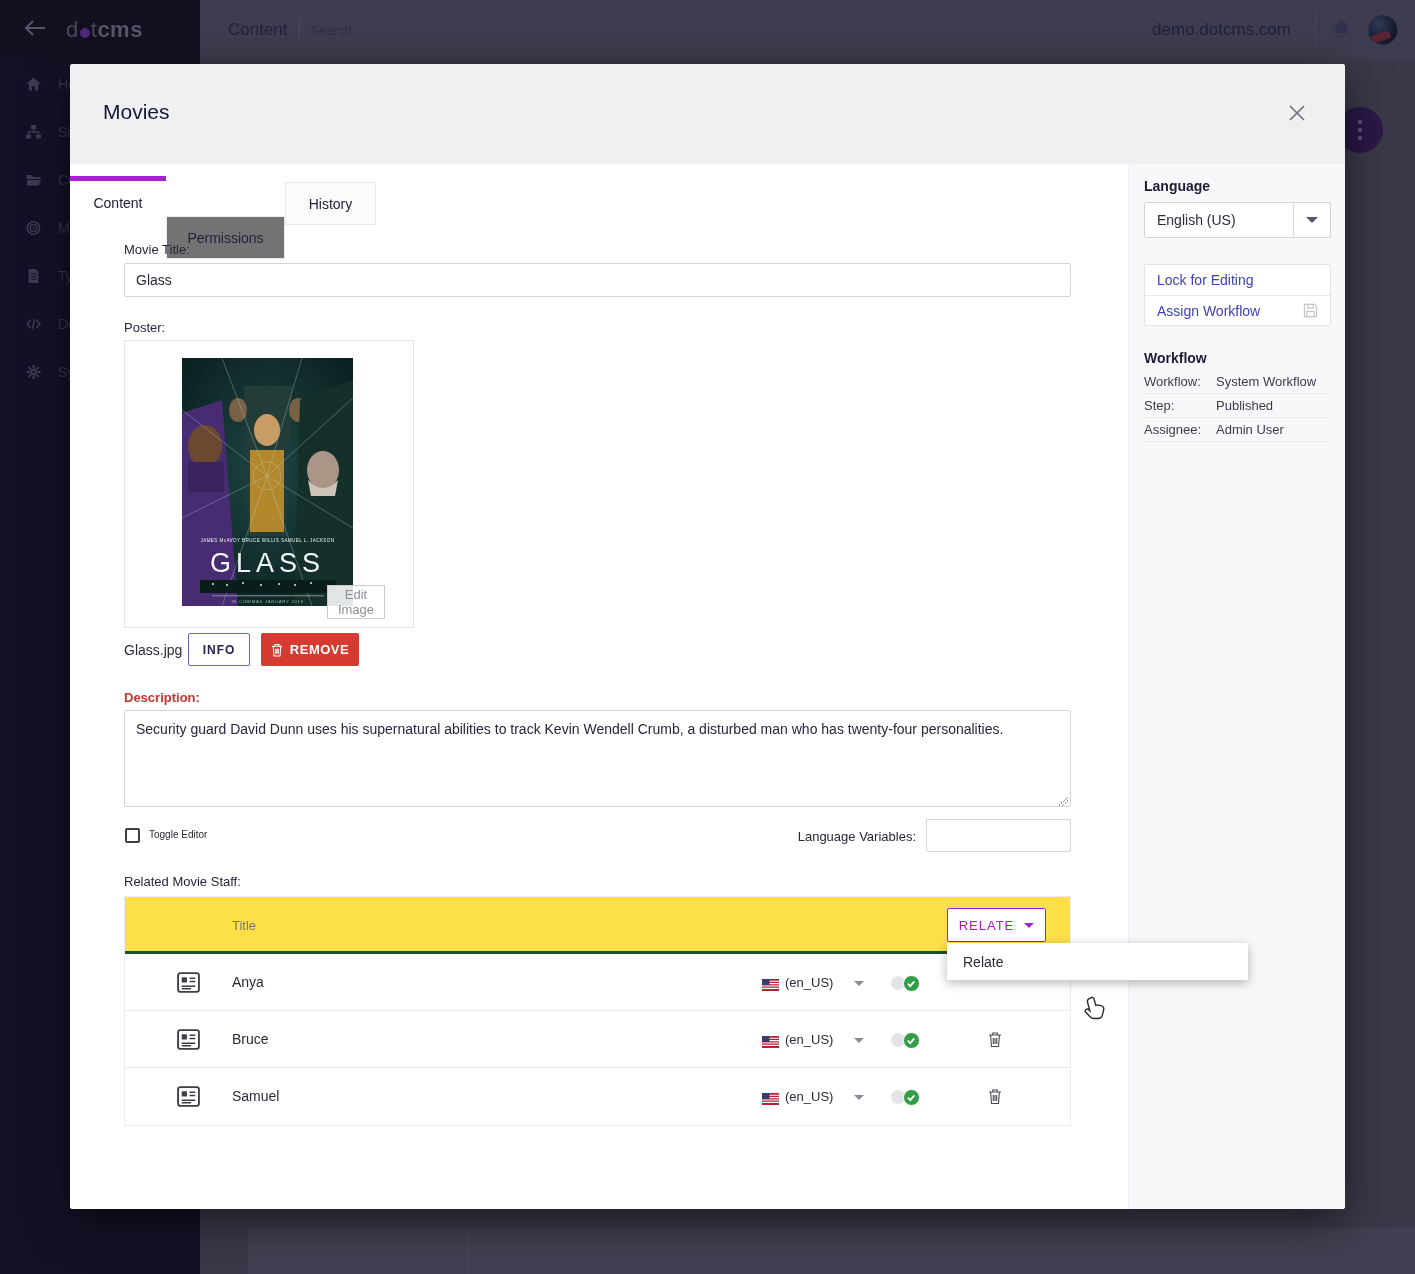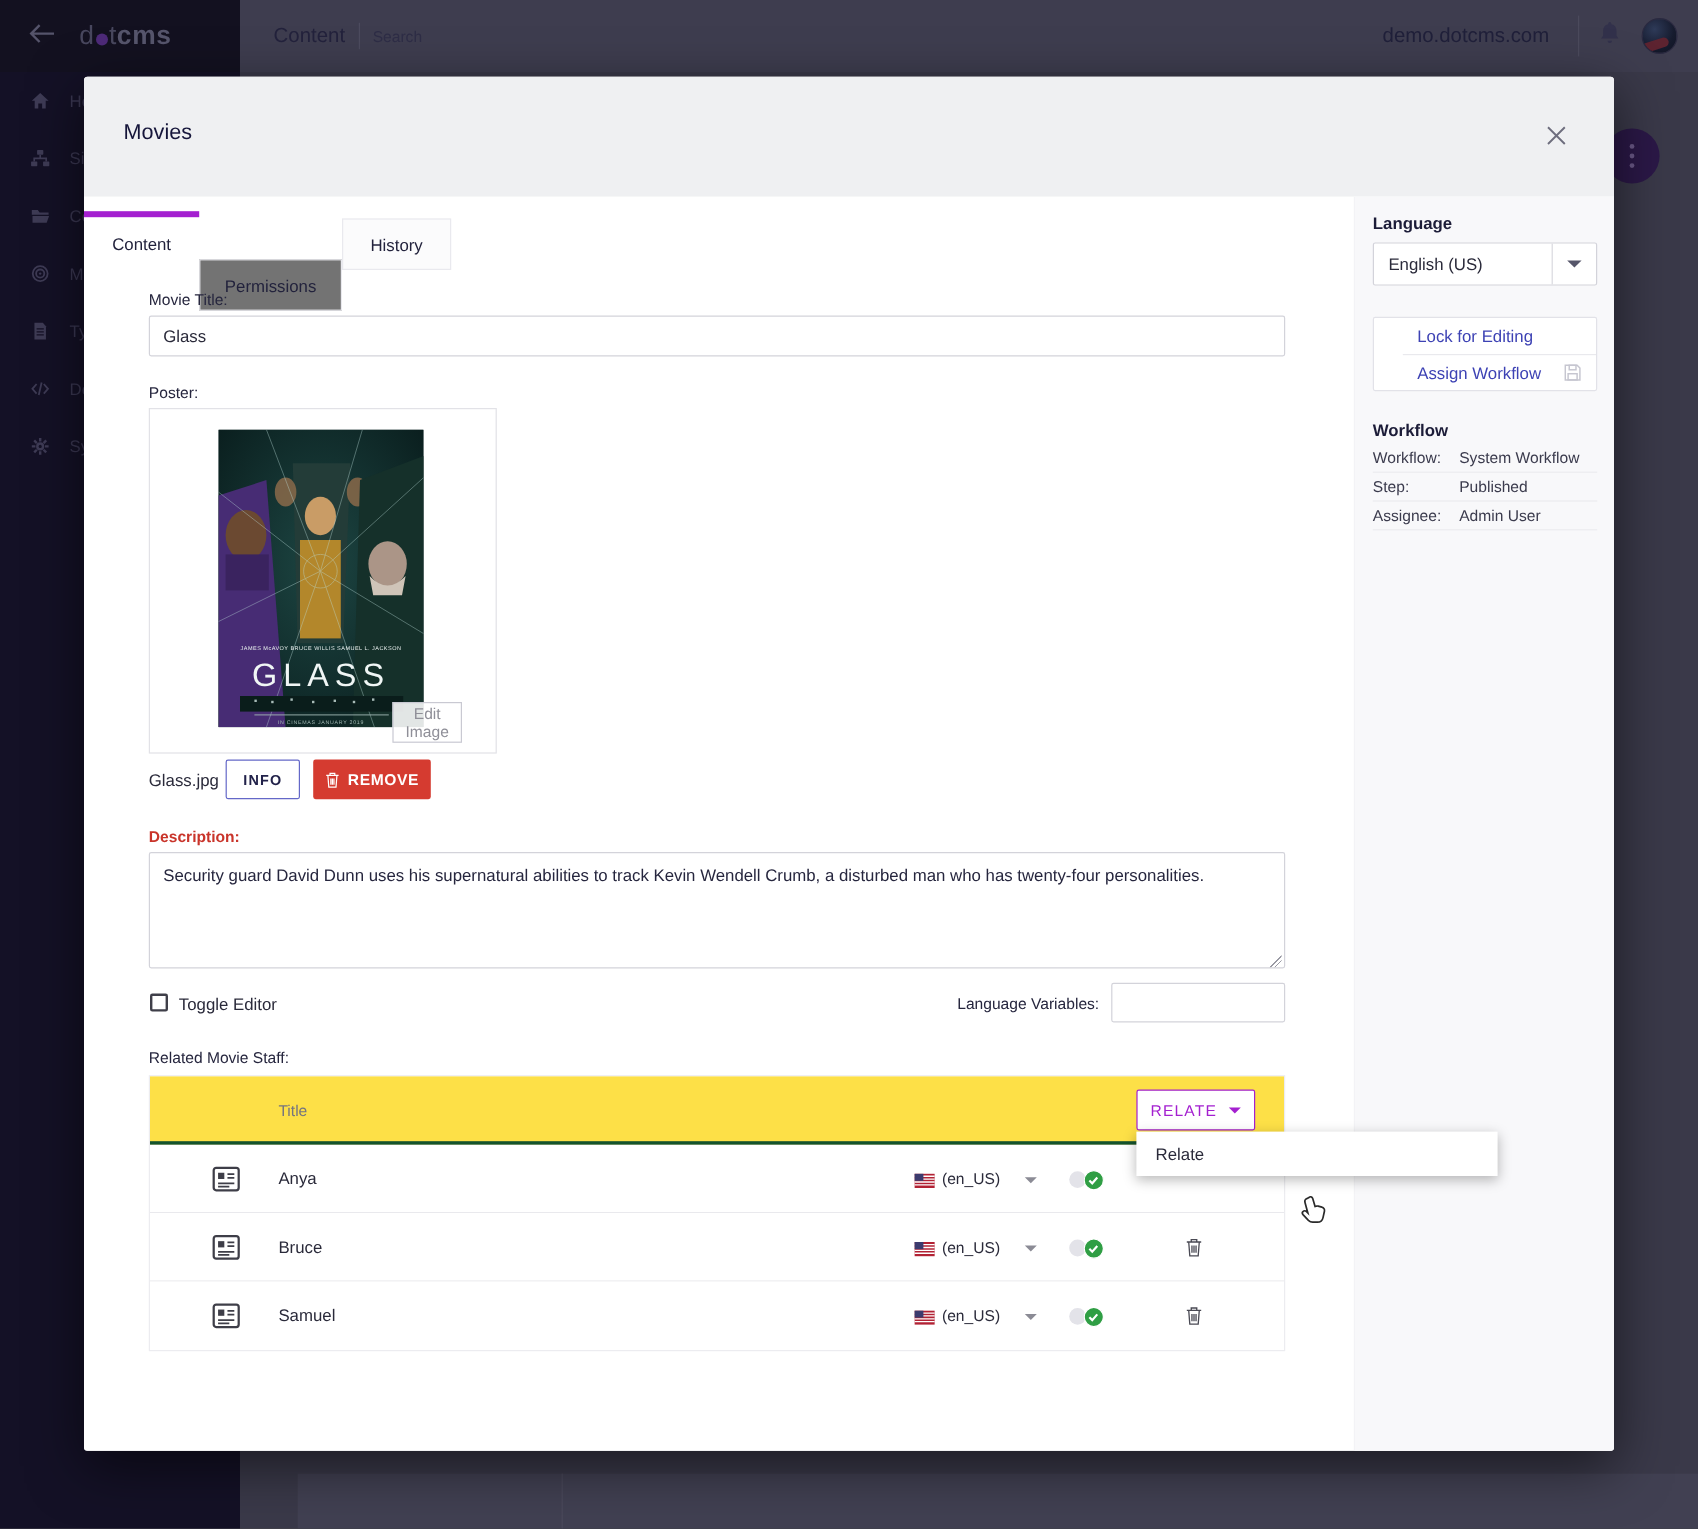--- a/index.html
+++ b/index.html
@@ -32,21 +32,21 @@
   .nav-label { margin-left:16px; font-size:14px; color:#393650; white-space:nowrap; }
 
   .bottom-card { position:absolute; left:248px; top:1228px; width:1167px; height:46px; background:#414052; }
   .bottom-card::before { content:""; position:absolute; left:220px; top:0; bottom:0; width:1px; background:#4b4a5b; }
   .fab { position:absolute; left:1337px; top:107px; width:46px; height:46px; border-radius:50%; background:#2b1847; }
   .fab .fdot { position:absolute; left:21px; top:21px; width:4px; height:4px; border-radius:50%; background:#6a5887; box-shadow:0 -8px 0 #6a5887, 0 8px 0 #6a5887; }
 
   
   .modal { position:absolute; left:70px; top:64px; width:1275px; height:1145px; background:#fff; border-radius:3px; box-shadow:0 12px 45px rgba(0,0,0,.55); }
   .modal-header { height:100px; background:#eff0f2; border-radius:3px 3px 0 0; position:relative; }
-  .modal-title { position:absolute; left:33px; top:36px; font-size:18px; color:#15153a; }
+  .modal-title { position:absolute; left:33px; top:36px; font-size:21px; color:#15153a; }
   .modal-close { position:absolute; right:38px; top:39px; width:20px; height:20px; cursor:pointer; }
 
   .modal-body { position:absolute; left:0; top:100px; width:1275px; height:1045px; background:#fff; border-radius:0 0 3px 3px; }
   .side-panel { position:absolute; left:1058px; top:0; width:217px; height:1045px; background:#f8f8fa; border-left:1px solid #efeff3; border-radius:0 0 3px 0; }
 
   
   .tab { position:absolute; display:flex; align-items:center; justify-content:center; font-size:14px; color:#22223c; cursor:pointer; }
   .tab-active { left:0; top:12px; width:96px; height:49px; background:#fff; border-top:5px solid #a420d0; }
   .tab-i1 { left:96px; top:18px; width:119px; height:43px; background:#737373; border:1px solid #e9e9ee;margin-top:34px; }
   .tab-i2 { left:215px; top:18px; width:91px; height:43px; background:#fbfbfc; border:1px solid #e9e9ee; }
@@ -61,21 +61,21 @@
 
   .poster-box { position:absolute; left:54px; top:176px; width:290px; height:288px; border:1px solid #e2e2e7; background:#fff; }
   .poster-img { position:absolute; left:57px; top:17px; width:171px; height:248px; display:block; }
   .edit-image-btn { position:absolute; left:202px; top:244px; width:58px; height:34px; background:rgba(255,255,255,.88); border:1px solid #c9c9d2; color:#8f8f98; font-size:13px; display:flex; align-items:center; justify-content:center; cursor:pointer; }
 
   .file-name { position:absolute; left:54px; top:478px; font-size:14px; color:#2a2a3a; }
   .info-btn { position:absolute; left:118px; top:469px; width:62px; height:33px; background:#fff; border:1px solid #6468c8; border-radius:2px; color:#22224a; font-size:12px; font-weight:bold; letter-spacing:1px; display:flex; align-items:center; justify-content:center; cursor:pointer; }
   .remove-btn { position:absolute; left:191px; top:469px; width:98px; height:33px; background:#d53b30; border:none; border-radius:2px; color:#fff; font-size:13px; font-weight:bold; letter-spacing:.5px; display:flex; align-items:center; justify-content:center; gap:7px; cursor:pointer; }
 
   .checkbox { position:absolute; left:55px; top:664px; width:15px; height:15px; border:2px solid #3f3f49; border-radius:2px; background:#fff; cursor:pointer; }
-  .check-label { position:absolute; left:79px; top:665px; font-size:14px; color:#2a2a3a; }
+  .check-label { position:absolute; left:79px; top:665px; font-size:10px; color:#2a2a3a; }
   .langvar-label { position:absolute; left:656px; top:665px; width:190px; text-align:right; font-size:13px; color:#26263e; }
   .langvar-input { left:856px; top:655px; width:145px; height:33px; }
 
   
   .reltable { position:absolute; left:54px; top:732px; width:947px; height:230px; border:1px solid #ececf0; background:#fff; }
   .rel-header { position:relative; height:57px; background:#fde047; border-bottom:3px solid #14532d; }
   .rel-col-title { position:absolute; left:107px; top:21px; font-size:13px; color:#75757f; }
   .relate-btn { position:absolute; right:24px; top:11px; width:99px; height:34px; background:#fff; border:1px solid #a420d0; border-radius:2px; color:#a420d0; font-size:13px; letter-spacing:1px; display:flex; align-items:center; justify-content:center; gap:10px; cursor:pointer; }
   .caret-down { width:0; height:0; border-left:5px solid transparent; border-right:5px solid transparent; border-top:5px solid #a420d0; }
   .t-row { position:relative; height:57px; border-bottom:1px solid #e9e9ed; background:#fff; }
@@ -94,21 +94,21 @@
   .menu-item { height:37px; display:flex; align-items:center; padding-left:16px; font-size:14px; color:#2a2a3a; cursor:pointer; }
   .menu-item.hovered { background:#f0f0f3; }
   .cursor-hand { position:absolute; left:1012px; top:832px; z-index:21; pointer-events:none; }
 
   
   .p-label { position:absolute; left:15px; font-size:14px; font-weight:bold; color:#1c1c38; }
   .lang-select { position:absolute; left:15px; top:38px; width:187px; height:36px; background:#fff; border:1px solid #d3d3da; border-radius:2px; display:flex; align-items:center; cursor:pointer;gap:21px; }
   .lang-value { flex:1; padding-left:12px; font-size:14px; color:#2a2a3a; }
   .lang-caretbox { width:37px; height:100%; border-left:1px solid #d9d9df; display:flex; align-items:center; justify-content:center; }
   .caret-gray { width:0; height:0; border-left:6px solid transparent; border-right:6px solid transparent; border-top:6px solid #56566a; }
-  .btn-group { position:absolute; left:15px; top:100px; width:187px; background:#fff; border:1px solid #e2e2e8; border-radius:2px;padding-left:24px; }
+  .btn-group { position:absolute; left:15px; top:100px; width:187px; background:#fff; border:1px solid #e2e2e8; border-radius:2px; }
   .group-btn { height:30px; display:flex; align-items:center; padding:0 12px; font-size:14px; color:#3d42b4; cursor:pointer; }
   .group-btn + .group-btn { border-top:1px solid #e9e9ed; }
   .group-btn .spacer { flex:1; }
   .wf-rows { position:absolute; left:15px; top:206px; width:187px; }
   .wf-row { display:flex; height:24px; align-items:center; border-bottom:1px solid #ebebef; font-size:13px; color:#3b3b4d; }
   .wf-row .wl { width:72px; }
 </style>
 </head>
 <body>
 

